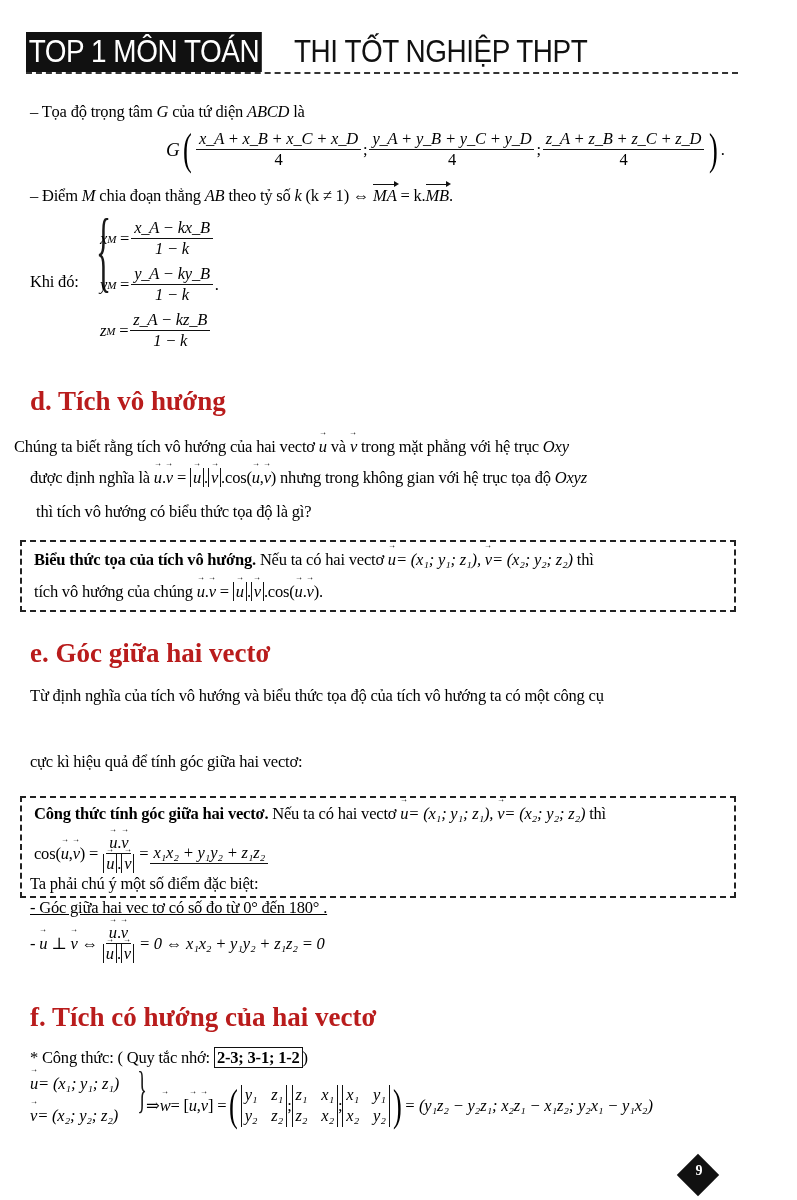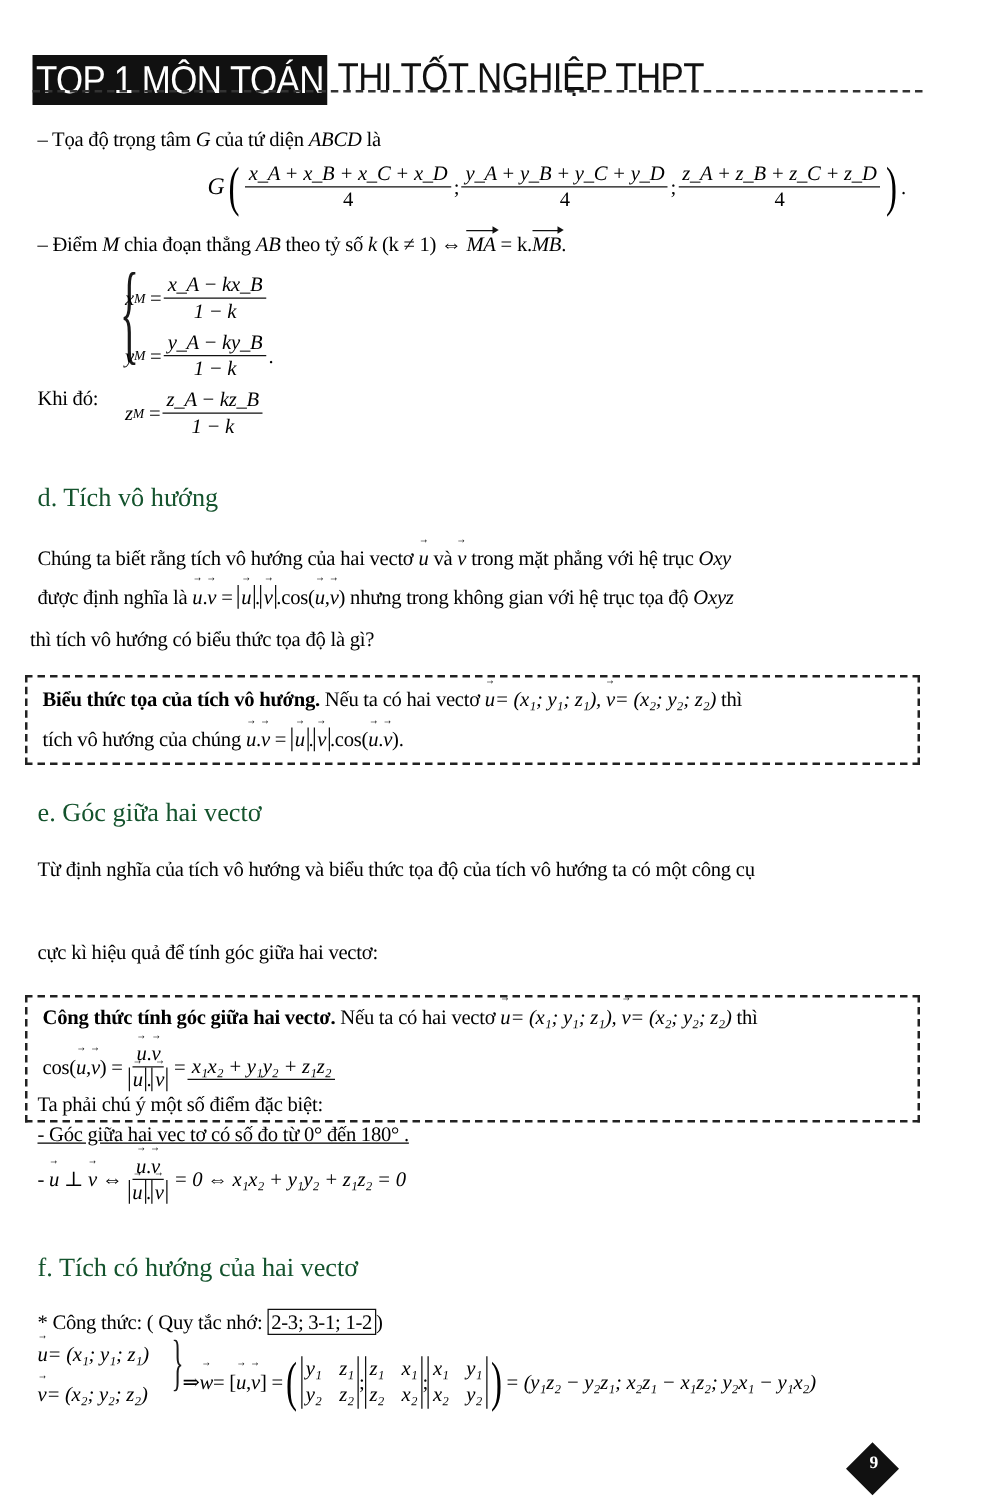--- a/index.html
+++ b/index.html
@@ -1,43 +1,43 @@
 <!DOCTYPE html>
 <html><head>
 <meta charset="utf-8">
 <style>
   html, body { margin:0; padding:0; background:#ffffff; }
   body { width:797px; height:1200px; position:relative; overflow:hidden;
          font-family:"Liberation Serif","DejaVu Serif",serif; color:#1a1a1a; font-size:17px; }
   .abs { position:absolute; }
-  .header { left:26px; top:44px; height:40px; display:flex; align-items:flex-start; }
+  .header { left:26px; top:32px; height:40px; display:flex; align-items:center;gap:24px; }
   .header .black { background:#111; color:#fff; font-family:"Liberation Sans","DejaVu Sans",sans-serif;
      font-size:31px; padding:0 3px; height:40px; line-height:40px; letter-spacing:-0.5px; transform:scaleX(0.9); transform-origin:left center; }
   .header .rest { font-family:"Liberation Sans","DejaVu Sans",sans-serif; font-size:31px; color:#111; margin-left:-18px; transform:scaleX(0.9); transform-origin:left center; letter-spacing:-0.5px; }
   .dash-rule { left:26px; top:72px; width:712px; border-top:2px dashed #333; }
   .i { font-style:italic; }
   .frac { display:inline-flex; flex-direction:column; align-items:center; vertical-align:middle; margin:0 2px; }
   .frac .num { border-bottom:1px solid #111; padding:0 3px; line-height:1.15; }
   .frac .den { padding:0 3px; line-height:1.2; }
   sub { font-size:11px; }
   .vec { position:relative; display:inline-block; font-style:italic; }
   .vec::before { content:"→"; position:absolute; top:-11px; left:50%; transform:translateX(-50%) scaleX(0.8); font-size:10px; font-style:normal; }
   .vec2 { position:relative; display:inline-block; font-style:italic; }
   .vec2::before { content:""; position:absolute; top:-2px; left:0; right:0; border-top:1px solid #111; }
   .vec2::after { content:""; position:absolute; top:-5px; right:-2px; border-left:5px solid #111; border-top:3px solid transparent; border-bottom:3px solid transparent; }
-  .heading { font-family:"Liberation Serif","DejaVu Serif",serif; font-weight:normal; font-size:21px; color:#14532d; }
+  .heading { font-family:"Liberation Serif","DejaVu Serif",serif; font-weight:bold; font-size:27px; color:#b91c1c; }
   .body-text { font-family:"Liberation Serif","DejaVu Serif",serif; font-size:16.5px; color:#000000; letter-spacing:-0.2px; }
   .box { border:2px dashed #222; }
   .bold { font-weight:bold; }
   .brace-big { font-size:90px; line-height:1; font-weight:100; transform:scaleX(0.35); display:inline-block; }
   .paren { font-size:44px; line-height:1; font-weight:100; transform:scaleX(0.6); display:inline-block; vertical-align:middle; }
   .abs-bar { border-left:1px solid #111; border-right:1px solid #111; padding:0 2px; }
   .det { display:inline-flex; flex-direction:column; border-left:1px solid #111; border-right:1px solid #111; padding:0 3px; vertical-align:middle; line-height:1.25; }
   .det span.row { display:flex; justify-content:flex-start; gap:14px; }
-  .rule-box { border:1.5px solid #111; font-weight:normal; padding:0 2px; }
+  .rule-box { border:1.5px solid #111; font-weight:bold; padding:0 2px; }
   .page-num { left:683px; top:1160px; width:30px; height:30px; background:#111; transform:rotate(45deg); }
   .page-num-text { left:690px; top:1163px; width:18px; text-align:center; color:#fff; font-weight:bold; font-size:14px; }
 </style>
 </head>
 <body>
 
 <div class="abs header">
   <span class="black">TOP 1 MÔN TOÁN</span>
   <span class="rest">THI TỐT NGHIỆP THPT</span>
 </div>
@@ -73,21 +73,21 @@
   <span class="i">M</span>
   <span>chia đoạn thẳng</span>
   <span class="i">AB</span>
   <span>theo tỷ số</span>
   <span class="i">k</span>
   <span>(k ≠ 1) ⇔</span>
   <span class="vec2">MA</span>
   <span>= k.</span><span class="vec2">MB</span><span>.</span>
 </div>
 
-<div class="abs body-text" style="left:30px;top:272px;margin-top:37px;">Khi đó:</div>
+<div class="abs body-text" style="left:30px;top:272px;">Khi đó:</div>
 <div class="abs" style="left:82px;top:206px;"><span class="brace-big">{</span></div>
 <div class="abs body-text" style="left:100px;top:216px;">
   <div style="display:flex;align-items:center;height:46px;">
     <span class="i">x</span><sub class="i">M</sub>&nbsp;=
     <span class="frac i">
         <span class="num">x_A − kx_B</span>
         <span class="den">1 − k</span>
       </span>
   </div>
   <div style="display:flex;align-items:center;height:46px;">
@@ -100,35 +100,35 @@
   <div style="display:flex;align-items:center;height:46px;">
     <span class="i">z</span><sub class="i">M</sub>&nbsp;=
     <span class="frac i">
         <span class="num">z_A − kz_B</span>
         <span class="den">1 − k</span>
       </span>
   </div>
 </div>
 
 <div class="abs heading" style="left:30px;top:386px;">d. Tích vô hướng</div>
-<div class="abs body-text" style="left:30px;top:437px;white-space:nowrap;">
+<div class="abs body-text" style="left:14px;top:437px;white-space:nowrap;">
   <span>Chúng ta biết rằng tích vô hướng của hai vectơ</span>
   <span class="vec">u</span>
   <span>và</span>
   <span class="vec">v</span>
   <span>trong mặt phẳng với hệ trục</span>
   <span class="i">Oxy</span>
 </div>
 <div class="abs body-text" style="left:30px;top:468px;white-space:nowrap;">
   <span>được định nghĩa là</span>
   <span><span class="vec">u</span>.<span class="vec">v</span> = <span class="abs-bar"><span class="vec">u</span></span>.<span class="abs-bar"><span class="vec">v</span></span>.cos(<span class="vec">u</span>,<span class="vec">v</span>)</span>
   <span>nhưng trong không gian với hệ trục tọa độ</span>
   <span class="i">Oxyz</span>
 </div>
-<div class="abs body-text" style="left:24px;top:502px;">thì tích vô hướng có biểu thức tọa độ là gì?</div>
+<div class="abs body-text" style="left:36px;top:502px;">thì tích vô hướng có biểu thức tọa độ là gì?</div>
 
 <div class="abs box body-text" style="left:20px;top:540px;width:712px;height:68px;">
   <div style="position:absolute;left:12px;top:40px;white-space:nowrap;">
     <span>tích vô hướng của chúng</span>
     <span><span class="vec">u</span>.<span class="vec">v</span> = <span class="abs-bar"><span class="vec">u</span></span>.<span class="abs-bar"><span class="vec">v</span></span>.cos(<span class="vec">u</span>.<span class="vec">v</span>).</span>
   </div>
   <div style="position:absolute;left:12px;top:8px;white-space:nowrap;">
     <span class="bold">Biểu thức tọa của tích vô hướng.</span>
     <span>Nếu ta có hai vectơ</span>
     <span class="vec">u</span><span class="i">= (x₁; y₁; z₁),</span>

